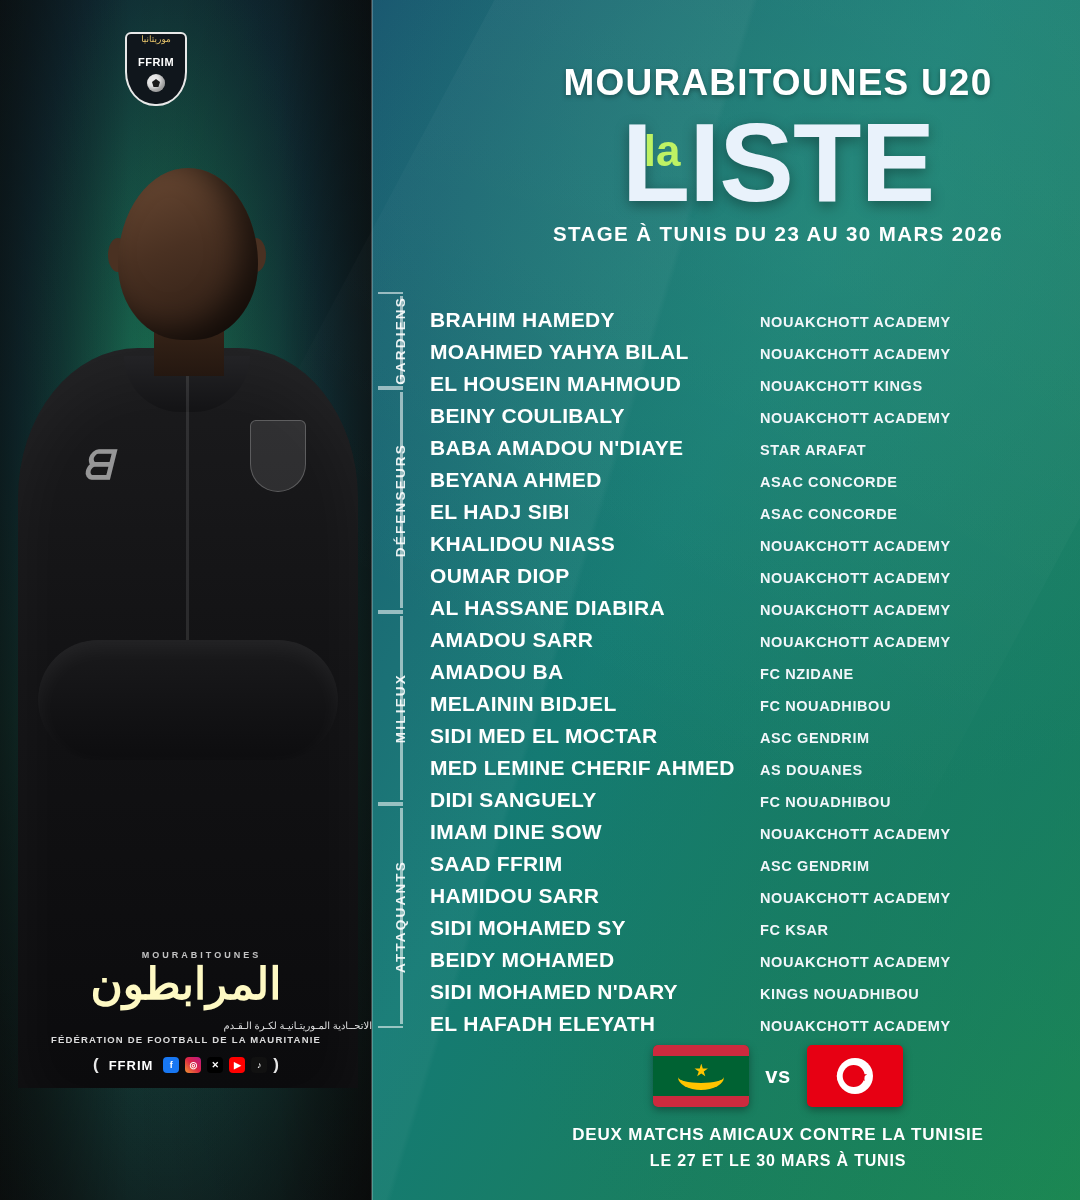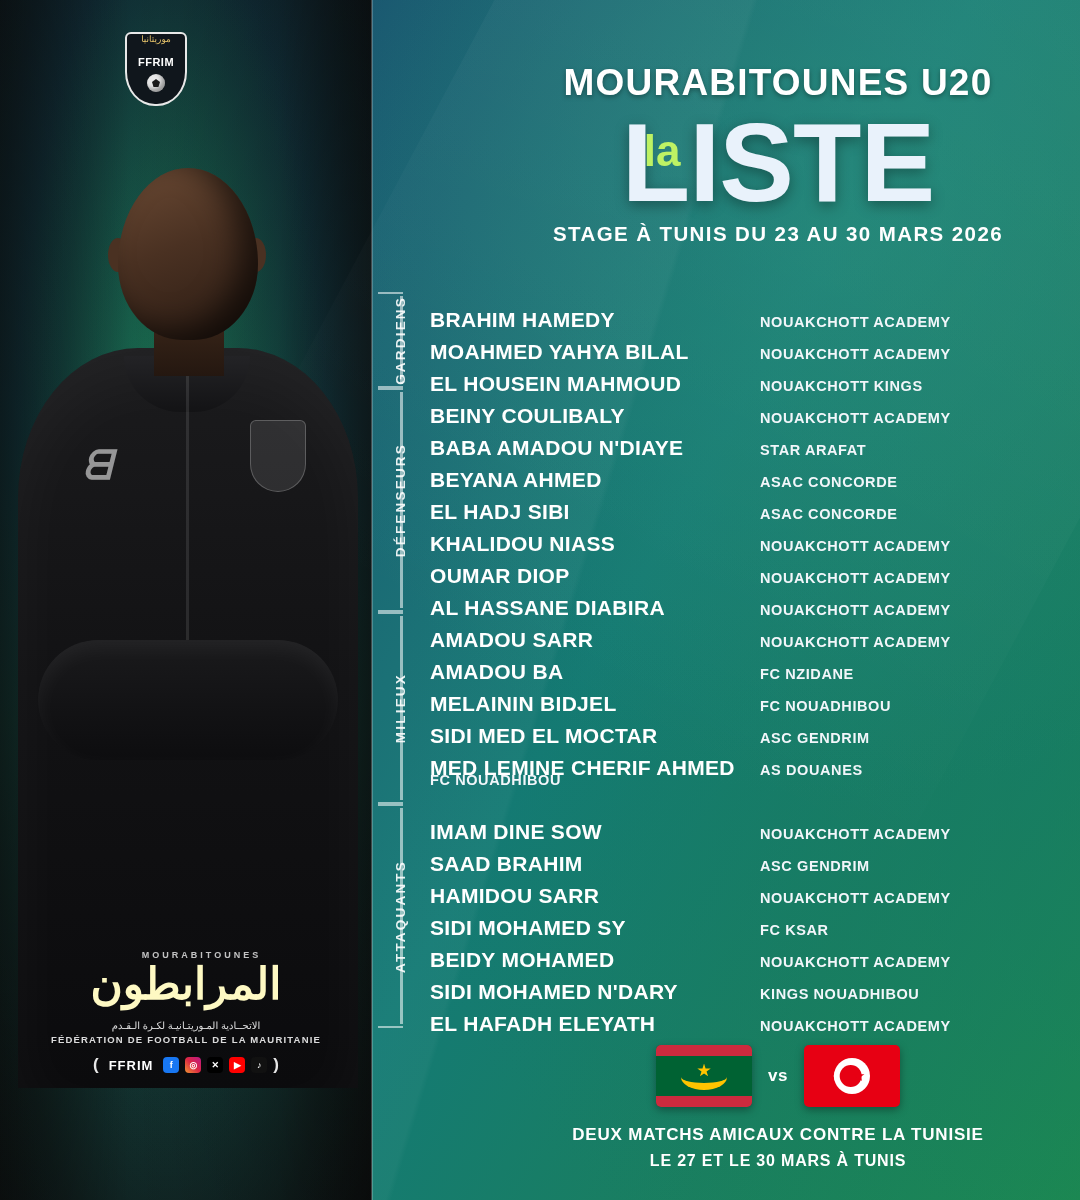--- a/index.html
+++ b/index.html
@@ -144,21 +144,21 @@
     font-size: 44px; font-weight: bold; color: #fef9c3; line-height: 1;
     letter-spacing: 1px; direction: rtl;
   }
   .brand .u20 {
     font-size: 62px; font-weight: bold; color: #ffffff; line-height: 1;
     letter-spacing: 4px; margin-top: -2px;
     text-shadow: 0 2px 6px rgba(0,0,0,0.6);
   }
   .brand .fed-ar {
     margin-top: 14px; font-size: 10px; color: rgba(255,255,255,0.85);
-    letter-spacing: 2px; direction: rtl;
+    letter-spacing: 2px; direction: rtl; text-align: right;
   }
   .brand .fed-fr {
     font-size: 9.5px; color: rgba(255,255,255,0.85); letter-spacing: 1.2px;
     font-weight: bold; margin-top: 3px;
   }
   .brand .socials {
     margin-top: 10px; display: flex; align-items: center; justify-content: center; gap: 6px;
     font-size: 13px; font-weight: bold; color: #ffffff;
   }
   .brand .socials .paren { font-size: 17px; opacity: 0.9; }
@@ -268,21 +268,21 @@
   .flag.tn .cres {
     position: absolute; left: 50%; top: 50%; transform: translate(-56%,-50%);
     width: 22px; height: 22px; border-radius: 50%; background: #e70013;
     box-shadow: -7px 0 0 -1px #ffffff;
   }
   .flag.tn .tstar {
     position: absolute; left: 57%; top: 50%; transform: translate(-50%,-50%);
     width: 12px; height: 12px; background: #e70013;
     clip-path: polygon(50% 0%, 61% 35%, 98% 35%, 68% 57%, 79% 91%, 50% 70%, 21% 91%, 32% 57%, 2% 35%, 39% 35%);
   }
-  .vs { font-size: 17px; font-weight: bold; color: #ffffff; letter-spacing: 0.5px; }
+  .vs { font-size: 22px; font-weight: bold; color: #ffffff; letter-spacing: 0.5px; }
   .f-line1 { font-size: 17px; font-weight: bold; color: #ffffff; letter-spacing: 0.8px; }
   .f-line2 { font-size: 16px; font-weight: bold; color: #ffffff; letter-spacing: 0.8px; margin-top: 7px; }
 </style>
 </head>
 <body>
 
 <div class="poster">
   <div class="bg-base"></div>
   <div class="bg-left"></div>
   <div class="bg-diag"></div>
@@ -413,36 +413,37 @@
             </div>
             <div class="row">
               <div class="p-name">SIDI MED EL MOCTAR</div>
               <div class="p-club">ASC GENDRIM</div>
             </div>
             <div class="row">
               <div class="p-name">MED LEMINE CHERIF AHMED</div>
               <div class="p-club">AS DOUANES</div>
             </div>
             <div class="row">
+              <div class="p-name">DIDI SANGUELY</div>
               <div class="p-club">FC NOUADHIBOU</div>
             </div>
           </div>
         </div>
         <div class="group">
           <div class="rail"></div>
           <div class="group-label">
             <span>ATTAQUANTS</span>
           </div>
           <div class="rows">
             <div class="row">
               <div class="p-name">IMAM DINE SOW</div>
               <div class="p-club">NOUAKCHOTT ACADEMY</div>
             </div>
             <div class="row">
-              <div class="p-name">SAAD BRAHIM</div>
+              <div class="p-name">SAAD FFRIM</div>
               <div class="p-club">ASC GENDRIM</div>
             </div>
             <div class="row">
               <div class="p-name">HAMIDOU SARR</div>
               <div class="p-club">NOUAKCHOTT ACADEMY</div>
             </div>
             <div class="row">
               <div class="p-name">SIDI MOHAMED SY</div>
               <div class="p-club">FC KSAR</div>
             </div>

